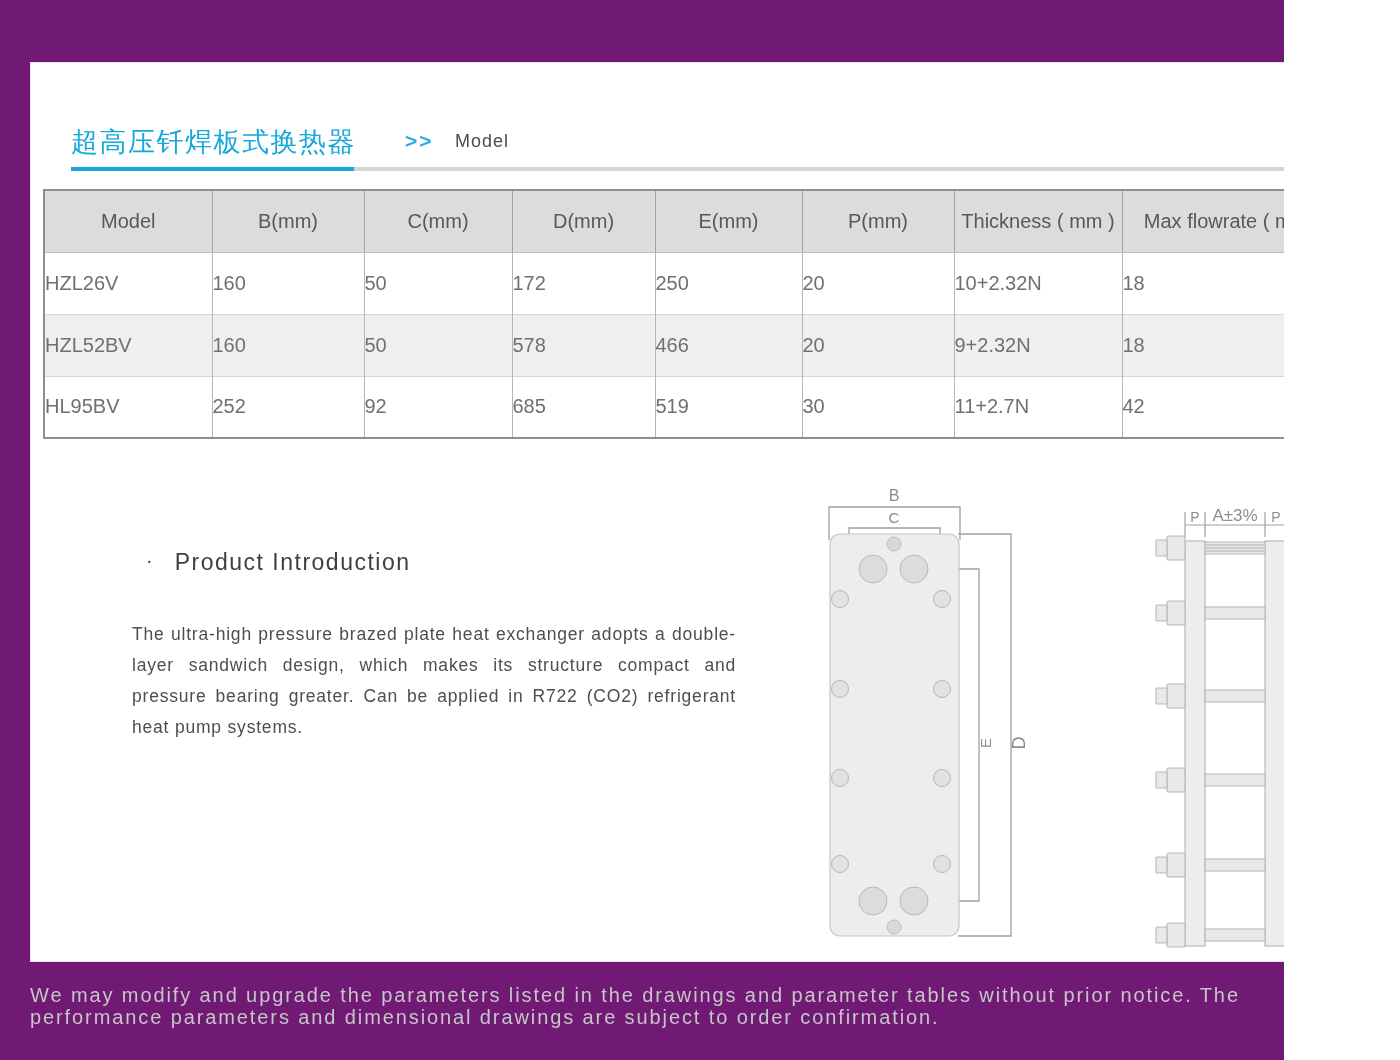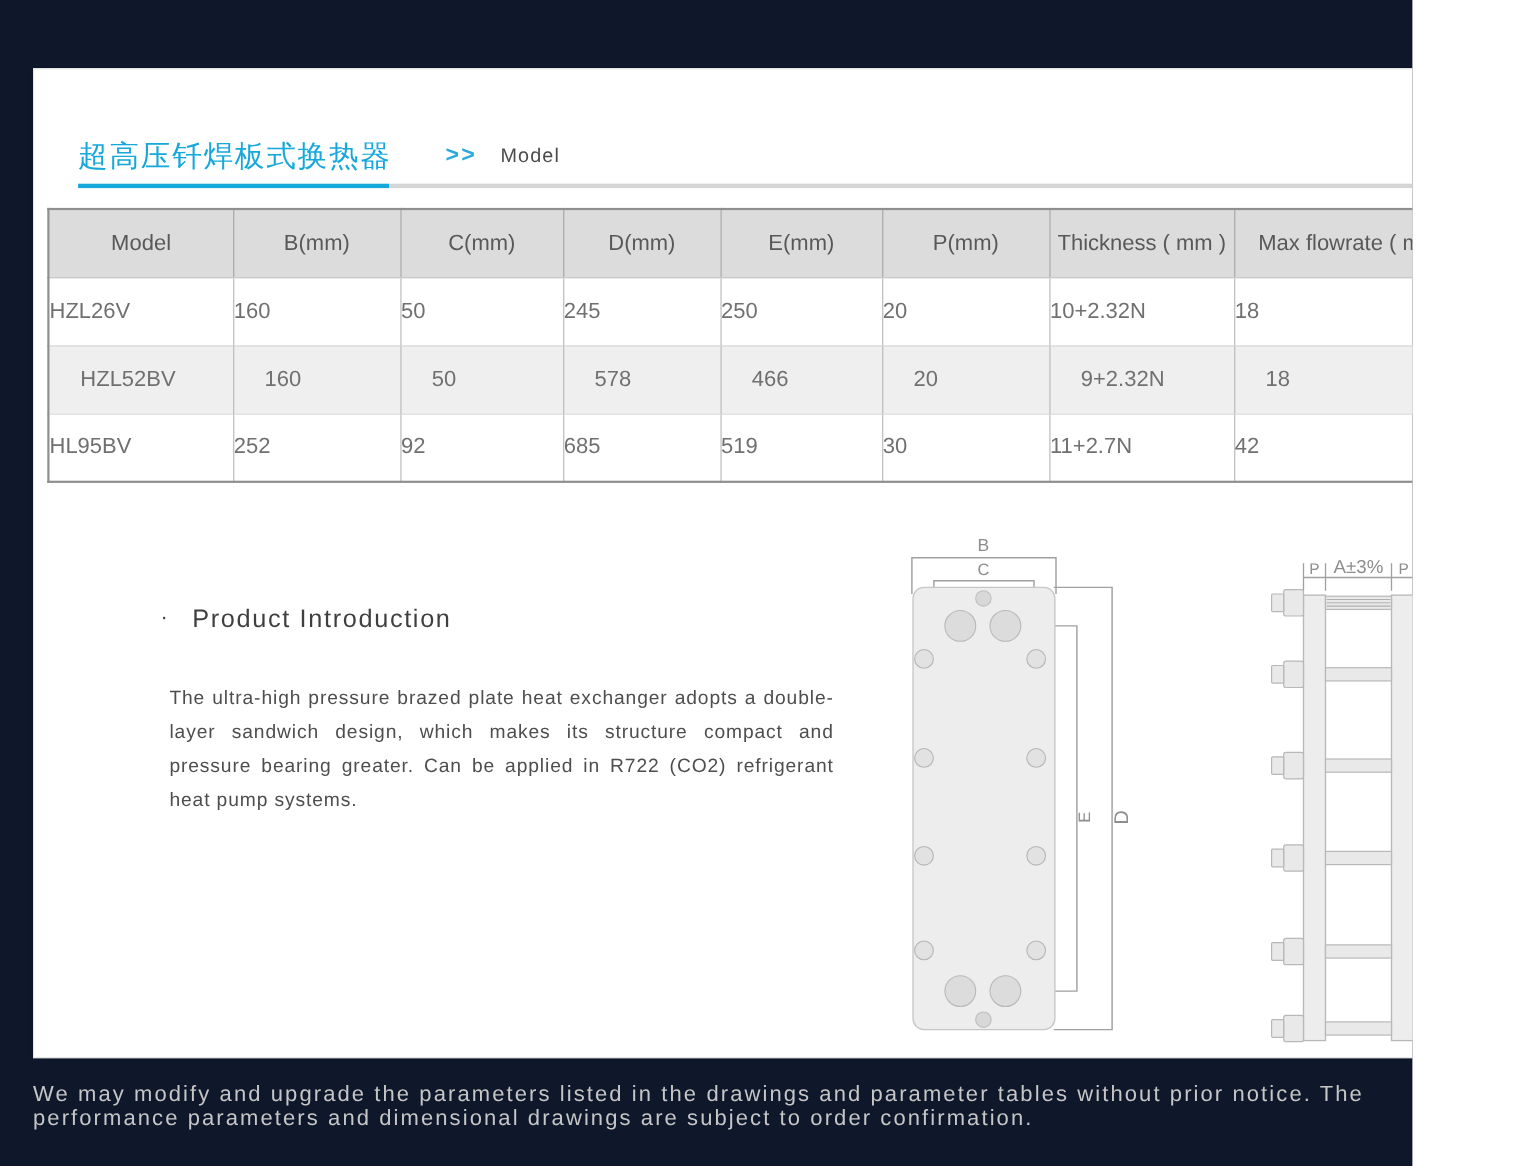--- a/index.html
+++ b/index.html
@@ -1,19 +1,19 @@
 <!DOCTYPE html>
 <html><head>
 <meta charset="utf-8">
 <style>
   * { margin:0; padding:0; box-sizing:border-box; }
   html,body { background:#ffffff; }
   .screen {
     position:relative; width:1284px; height:1060px; overflow:hidden;
-    background:#0f172a; font-family:"Liberation Sans", sans-serif;
+    background:#701a75; font-family:"Liberation Sans", sans-serif;
   }
   .card {
     position:absolute; left:30px; top:62px; width:1338px; height:900px;
     background:#ffffff; border:1px solid #e5e5e5;
     box-shadow:0 1px 5px rgba(0,0,0,0.04);
   }
   
   .title-cn {
     position:absolute; left:40px; top:61px; font-size:27px; color:#16a8db;
     letter-spacing:1.5px; font-weight:500;
@@ -34,28 +34,28 @@
   table.spec { border-collapse:collapse; table-layout:fixed; width:1310px; border:2px solid #8f8f8f; }
   table.spec th {
     height:62px; background:#dcdcdc; color:#585858; font-weight:400; font-size:20px;
     border-left:1px solid #a2a2a2; border-bottom:1px solid #bdbdbd; text-align:center;
   }
   table.spec td {
     height:62px; color:#707070; font-size:20px; text-align:left;
     border-left:1px solid #b5b5b5; border-top:1px solid #d6d6d6;
   }
   table.spec th:first-child, table.spec td:first-child { border-left:none; }
-  table.spec tbody tr:nth-child(2) td { background:#efefef;padding-left:28px; }
+  table.spec tbody tr:nth-child(2) td { background:#efefef; }
 
   
   .intro-heading-row { position:absolute; left:115px; top:486px; color:#3f3f3f; }
   .intro-bullet { font-size:20px; vertical-align:3px; margin-right:22px; }
   .intro-heading { font-size:23px; letter-spacing:1.5px; }
   .para {
-    position:absolute; left:123px; width:604px; font-size:17.5px; line-height:31px;
+    position:absolute; left:101px; width:604px; font-size:17.5px; line-height:31px;
     color:#4e4e4e; letter-spacing:0.8px; text-align:justify;
   }
   .para1 { top:556px; }
   .para2 { top:712px; }
 
   
   .drawings { position:absolute; left:750px; top:398px; width:560px; height:500px; }
 
   
   .footer {
@@ -97,21 +97,21 @@
             <th>P(mm)</th>
             <th>Thickness ( mm )</th>
             <th>Max flowrate ( m3/h )</th>
           </tr>
         </thead>
         <tbody>
           <tr>
             <td>HZL26V</td>
             <td>160</td>
             <td>50</td>
-            <td>245</td>
+            <td>172</td>
             <td>250</td>
             <td>20</td>
             <td>10+2.32N</td>
             <td>18</td>
           </tr>
           <tr>
             <td>HZL52BV</td>
             <td>160</td>
             <td>50</td>
             <td>578</td>

